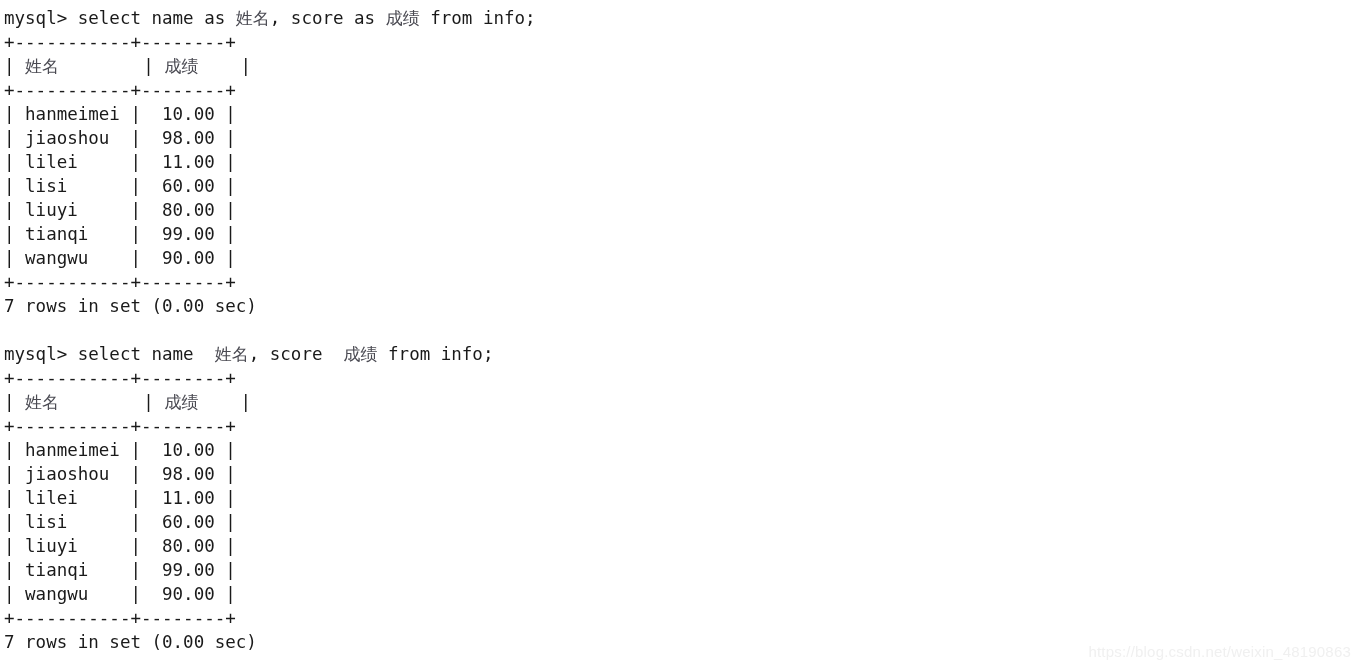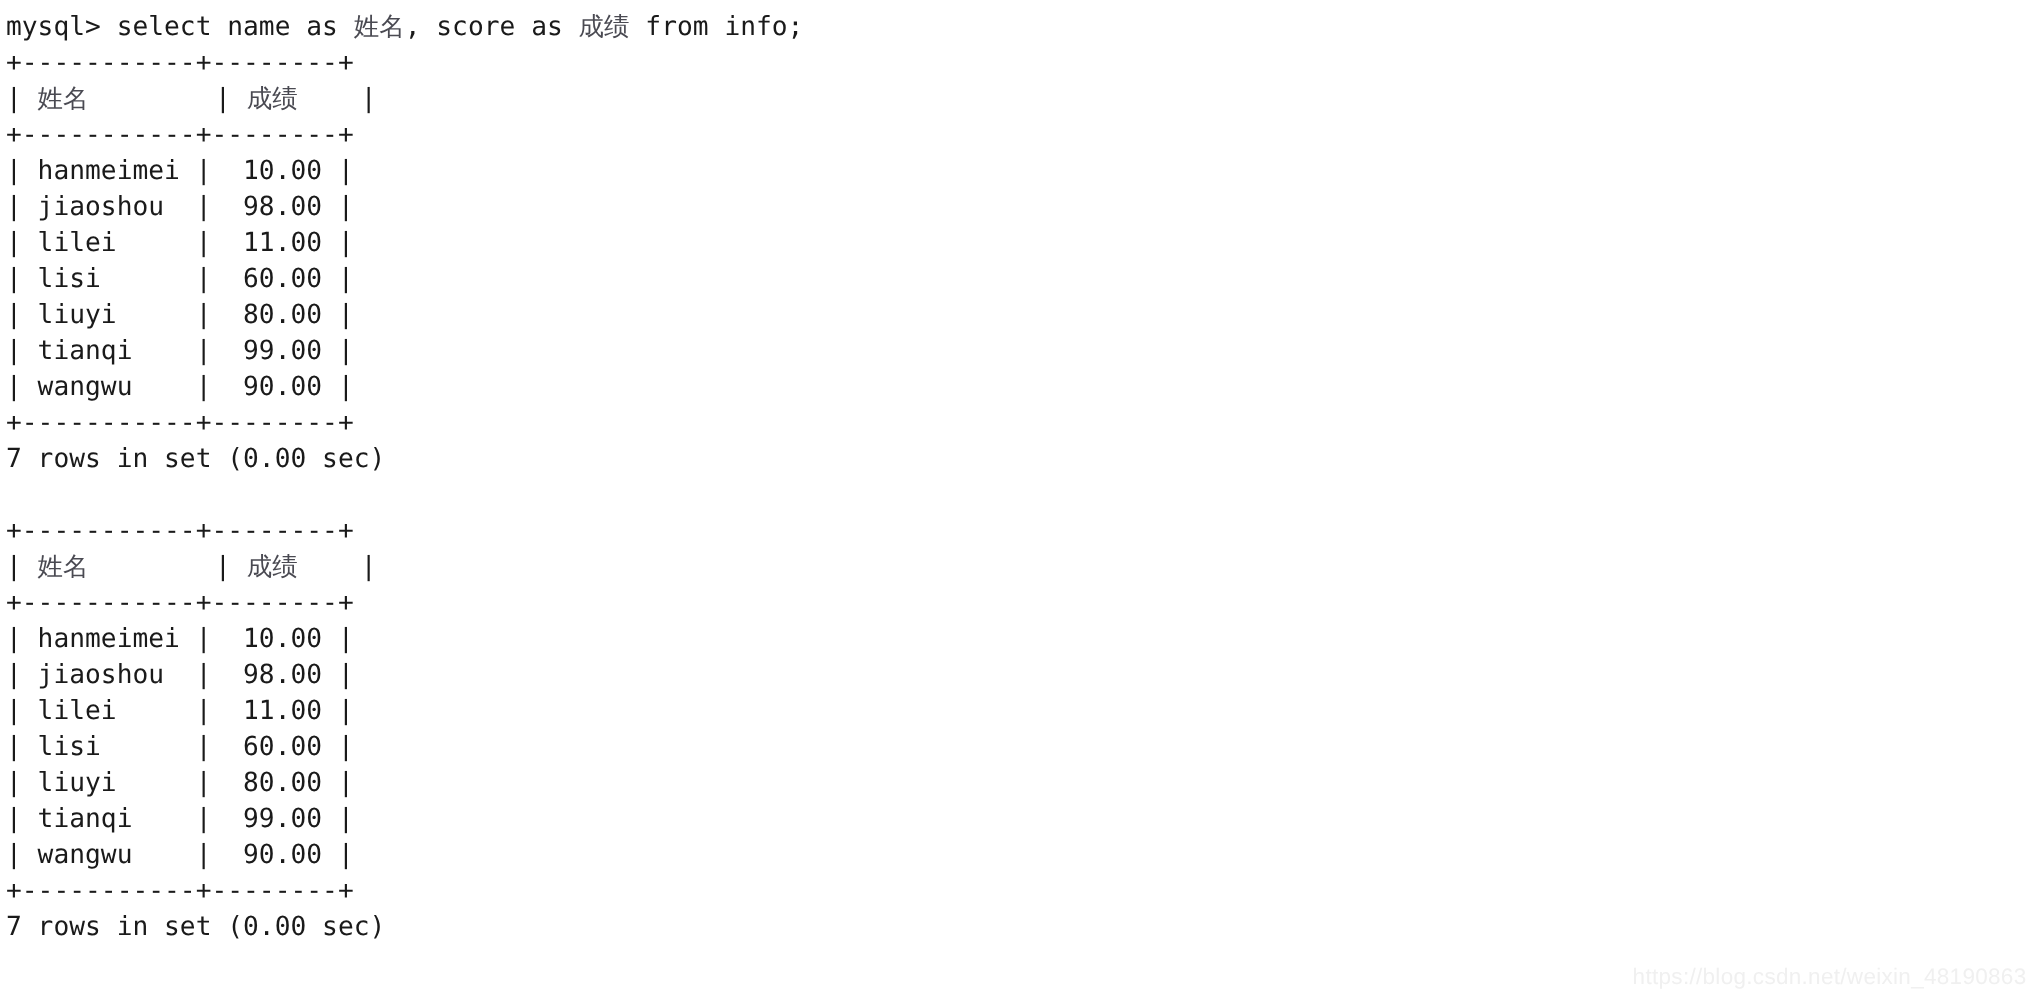--- a/index.html
+++ b/index.html
@@ -83,20 +83,21 @@
 
     <div class="line rule">+-----------+--------+</div>
 
     <div class="line">7 rows in set (0.00 sec)</div>
   </div>
 
   <div class="line blank"> </div>
 
   <div>
 
+    <div class="line"><span>mysql&gt; select name  </span><span class="cjk">姓名</span><span>, score  </span><span class="cjk">成绩</span><span> from info;</span></div>
 
     <div class="line rule">+-----------+--------+</div>
 
     <div class="line"><span>| </span><span class="cjk">姓名</span><span>        | </span><span class="cjk">成绩</span><span>    |</span></div>
 
     <div class="line rule">+-----------+--------+</div>
 
     <div class="line">| hanmeimei |  10.00 |</div>
     <div class="line">| jiaoshou  |  98.00 |</div>
     <div class="line">| lilei     |  11.00 |</div>

